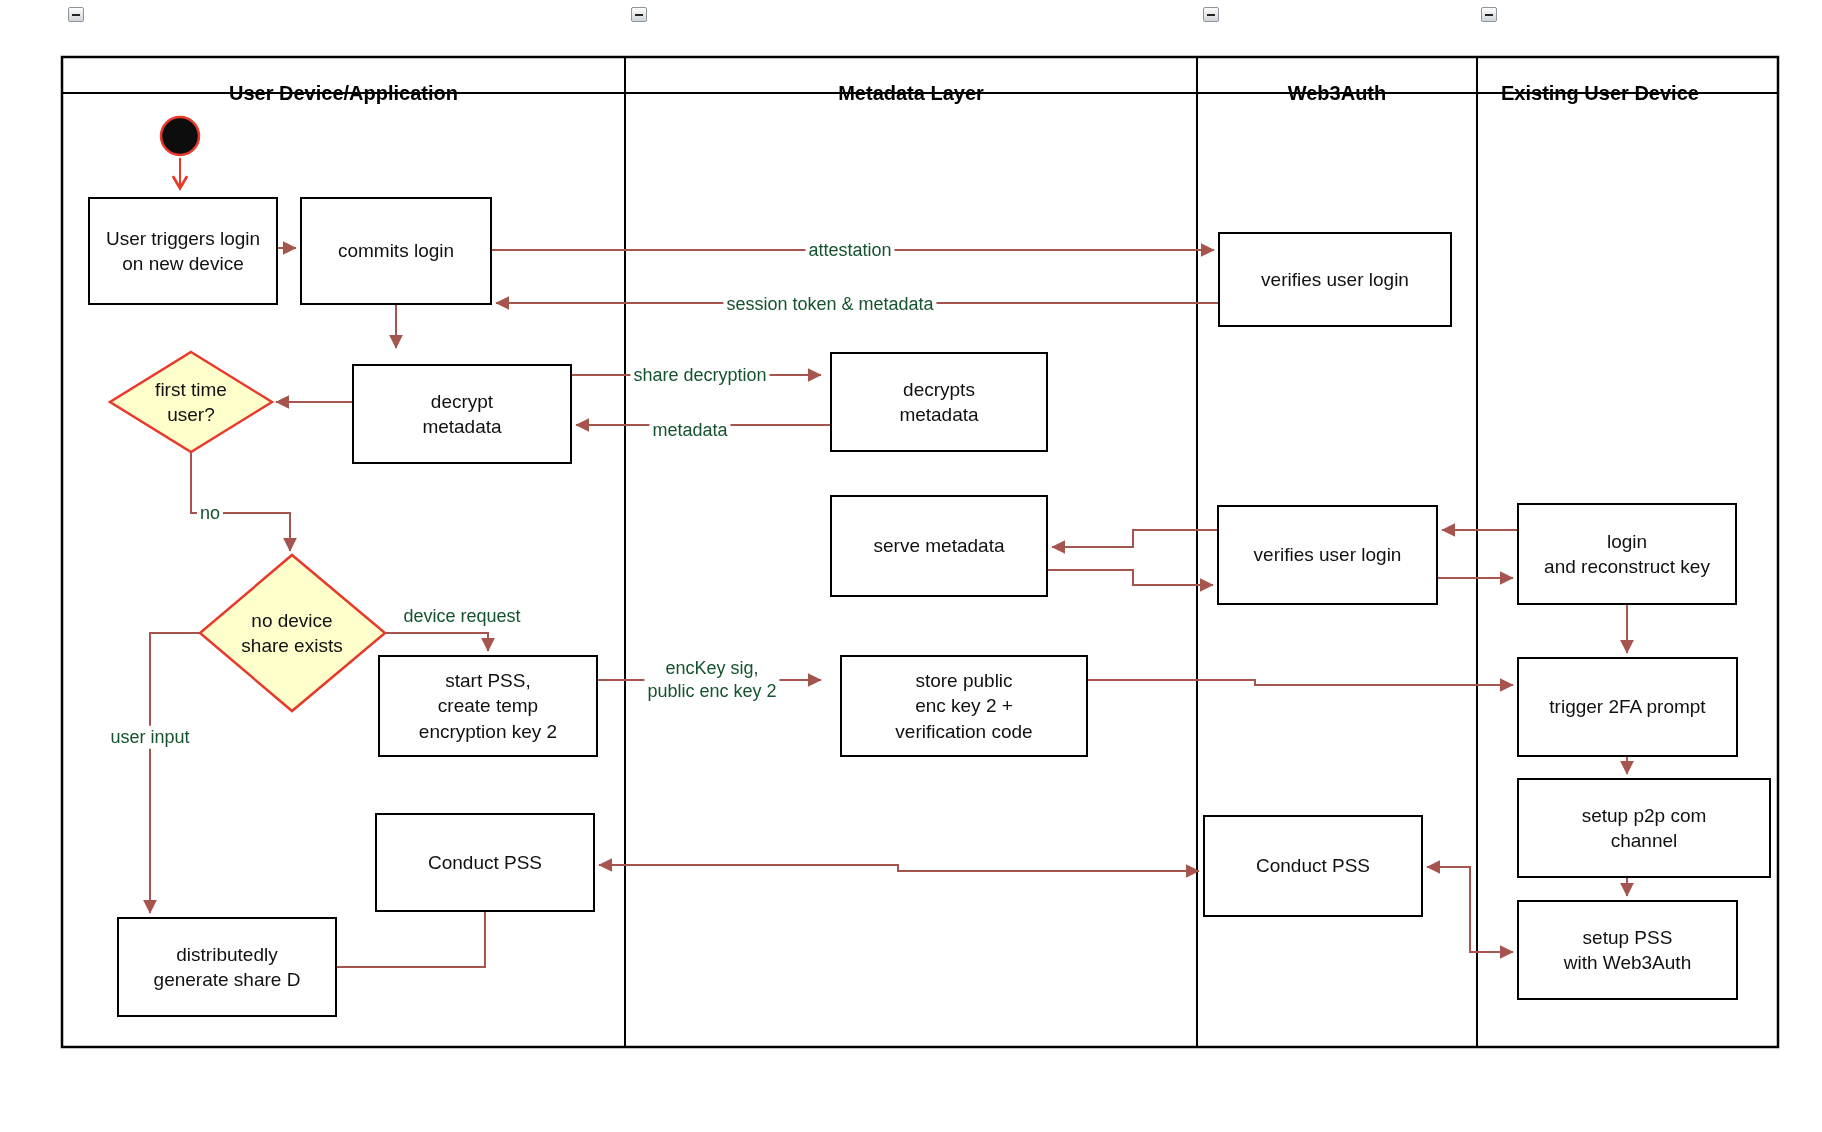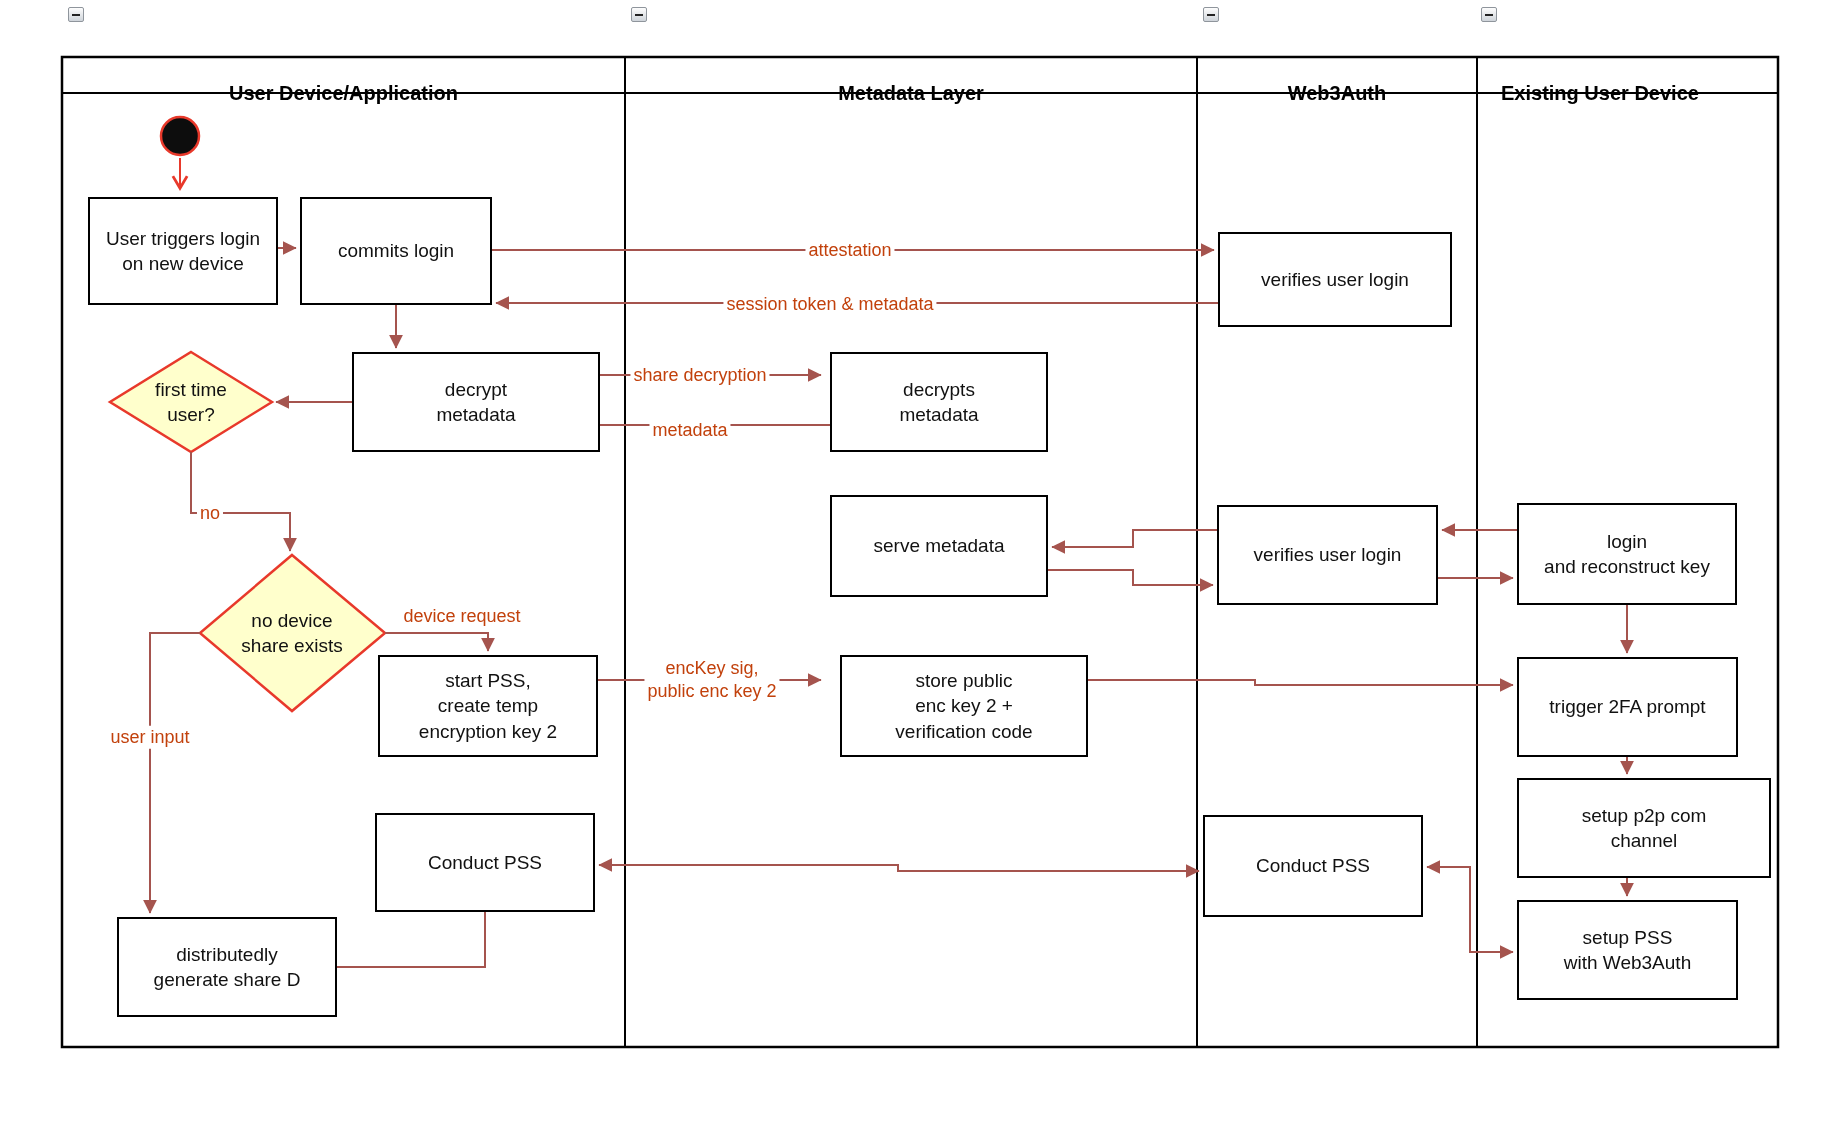--- a/index.html
+++ b/index.html
@@ -30,21 +30,21 @@
     text-align:center;font-size:19px;line-height:1.32;white-space:pre-line;
   }
   .diamond-label{
     position:absolute;z-index:2;display:flex;align-items:center;justify-content:center;
     text-align:center;font-size:19px;line-height:1.32;white-space:pre-line;
     transform:translate(-50%,-50%);
   }
   .edge-label{
     position:absolute;z-index:3;transform:translate(-50%,-50%);
     background:#fff;padding:0 3px;font-size:18px;line-height:1.25;
-    text-align:center;white-space:pre-line;color:#c2410c;
+    text-align:center;white-space:pre-line;color:#14532d;
   }
   .edge-label.nobg{background:transparent;}
 </style>
 </head>
 <body>
 
 <div id="stage">
 
   <svg class="wires" width="1822" height="1132" viewBox="0 0 1822 1132">
     <defs>
@@ -111,21 +111,21 @@
 
   <div class="collapse-btn" style="left:68px;"></div>
   <div class="collapse-btn" style="left:631px;"></div>
   <div class="collapse-btn" style="left:1203px;"></div>
   <div class="collapse-btn" style="left:1481px;"></div>
 
   <div class="node" style="left:300px;top:197px;width:192px;height:108px;">commits login</div>
   <div class="node" style="left:88px;top:197px;width:190px;height:108px;">User triggers login
 on new device</div>
   <div class="node" style="left:1218px;top:232px;width:234px;height:95px;">verifies user login</div>
-  <div class="node" style="left:352px;top:352px;width:248px;height:100px;">decrypt
+  <div class="node" style="left:352px;top:364px;width:220px;height:100px;">decrypt
 metadata</div>
   <div class="node" style="left:830px;top:352px;width:218px;height:100px;">decrypts
 metadata</div>
   <div class="node" style="left:830px;top:495px;width:218px;height:102px;">serve metadata</div>
   <div class="node" style="left:1217px;top:505px;width:221px;height:100px;">verifies user login</div>
   <div class="node" style="left:1517px;top:503px;width:220px;height:102px;">login
 and reconstruct key</div>
   <div class="node" style="left:378px;top:655px;width:220px;height:102px;">start PSS,
 create temp
 encryption key 2</div>

